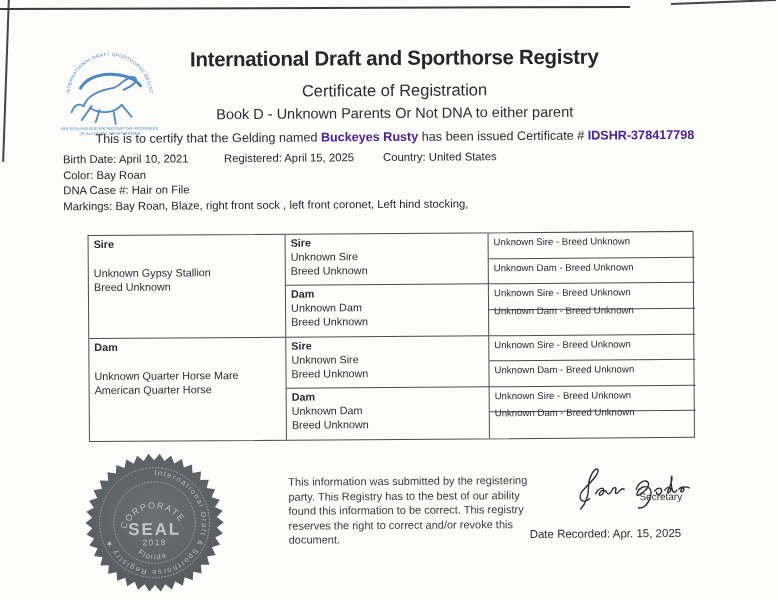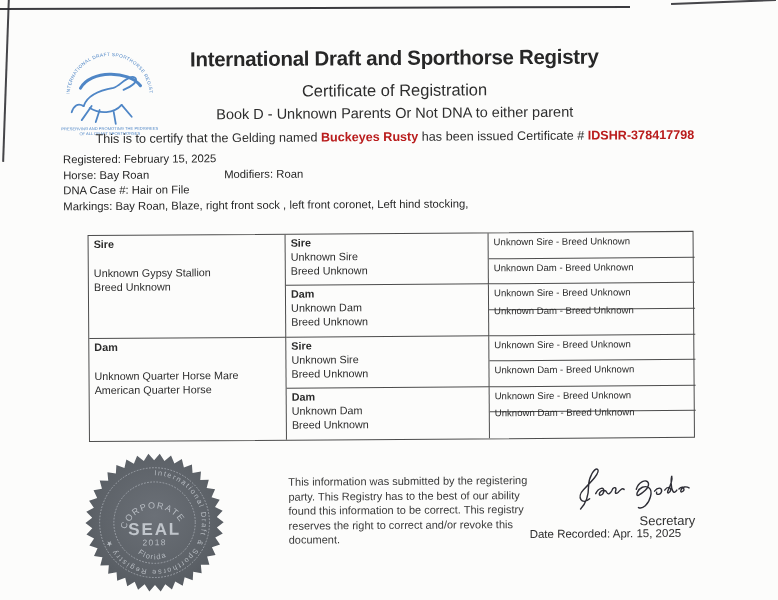--- a/index.html
+++ b/index.html
@@ -11,21 +11,21 @@
   .scan-top{position:absolute;top:7px;left:0;width:630px;height:2px;background:#26262a;opacity:.9;transform:rotate(-0.2deg);}
   .scan-top2{position:absolute;top:1px;right:2px;width:105px;height:2px;background:#26262a;opacity:.85;transform:rotate(-2.2deg);}
   .scan-left{position:absolute;top:-6px;left:8px;width:2px;height:168px;background:#26262a;opacity:.85;transform:rotate(2deg);transform-origin:top;}
 
   
   .h-title{position:absolute;left:14px;right:0;top:46px;text-align:center;
            font-size:20.5px;font-weight:bold;letter-spacing:-0.3px;color:#272727;}
   .h-sub{position:absolute;left:14px;right:0;top:81px;text-align:center;font-size:16.5px;color:#2d2d2d;}
   .h-book{position:absolute;left:14px;right:0;top:105px;text-align:center;font-size:14.5px;color:#2d2d2d;}
   .certify{position:absolute;left:14px;right:0;top:130px;text-align:center;font-size:12.6px;color:#2d2d2d;}
-  .accent{color:#b91c1c;font-weight:bold;}
+  .accent{color:#4c1d95;font-weight:bold;}
 
   
   .logo{position:absolute;left:58px;top:40px;width:106px;height:100px;}
 
   
   .details{position:absolute;left:64px;top:150px;right:40px;font-size:11.3px;line-height:15.6px;color:#262626;}
   .drow{display:grid;grid-template-columns:161px 159px 171px auto;}
   .dline{white-space:nowrap;}
 
   
@@ -41,21 +41,21 @@
   .a-g1s{grid-area:1/1/5/2}.a-g2-0{grid-area:1/2/3/3}.a-g2-1{grid-area:3/2/5/3}
   .a-g1d{grid-area:5/1/9/2}.a-g2-2{grid-area:5/2/7/3}.a-g2-3{grid-area:7/2/9/3}
   .a-g3-0{grid-area:1/3/2/4}.a-g3-1{grid-area:2/3/3/4}.a-g3-2{grid-area:3/3/4/4}.a-g3-3{grid-area:4/3/5/4}
   .a-g3-4{grid-area:5/3/6/4}.a-g3-5{grid-area:6/3/7/4}.a-g3-6{grid-area:7/3/8/4}.a-g3-7{grid-area:8/3/9/4}
   .a-g1d,.a-g2-3,.a-g3-7{border-bottom:none;}
 
   
   .seal{position:absolute;left:82px;top:450px;width:142px;height:142px;}
   .disclaimer{position:absolute;left:287px;top:474px;width:240px;font-size:11px;line-height:14.6px;color:#3a3a3a;}
   .signature{position:absolute;left:572px;top:466px;width:132px;height:48px;}
-  .sec-title{position:absolute;left:638px;top:515px;font-size:13px;color:#333;}
+  .sec-title{position:absolute;left:638px;top:493px;font-size:10px;color:#333;}
   .date-rec{position:absolute;left:528px;top:529px;font-size:11.5px;color:#2d2d2d;}
 </style>
 </head>
 <body>
 
 <div class="stage">
 
   <div class="scan-top"></div>
   <div class="scan-top2"></div>
   <div class="scan-left"></div>
@@ -91,25 +91,26 @@
 
     <div class="certify">
       <span>This is to certify that the Gelding named</span>
       <span class="accent">Buckeyes Rusty</span>
       <span>has been issued Certificate #</span>
       <span class="accent">IDSHR-378417798</span>
     </div>
 
     <div class="details">
       <div class="drow">
-        <div class="dline">Registered: February 15, 2025</div>
+        <div class="dline">Birth Date: April 10, 2021</div>
+        <div class="dline">Registered: April 15, 2025</div>
+        <div class="dline">Country: United States</div>
       </div>
       <div class="drow">
-        <div class="dline">Horse: Bay Roan</div>
-        <div class="dline">Modifiers: Roan</div>
+        <div class="dline">Color: Bay Roan</div>
       </div>
       <div class="dline">DNA Case #: Hair on File</div>
       <div class="dline">Markings: Bay Roan, Blaze, right front sock , left front coronet, Left hind stocking,</div>
     </div>
 
     <div class="pedigree">
       <div class="pcell g1 a-g1s">
         <div class="role">Sire</div>
         <div>Unknown Gypsy Stallion</div>
         <div>Breed Unknown</div>

